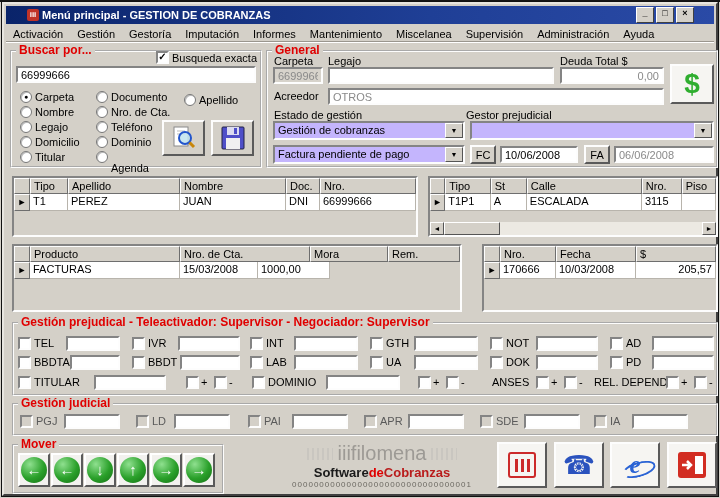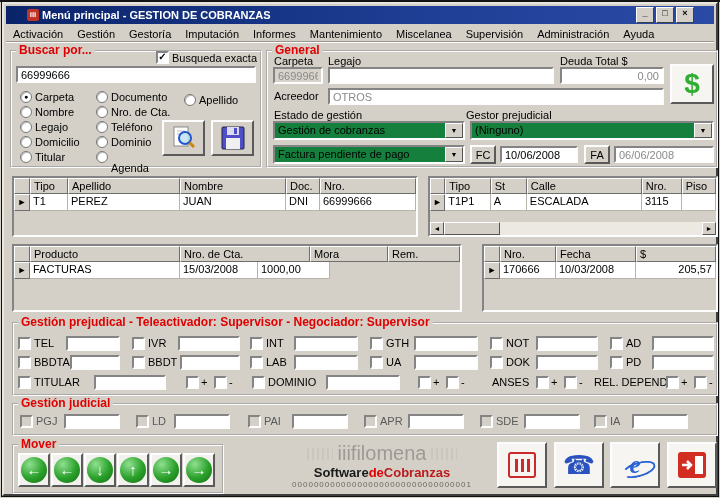--- a/index.html
+++ b/index.html
@@ -39,21 +39,21 @@
     text-align:center;color:#000;font-weight:bold;}
   .cb.dis{background:#d4d0c8;}
   .radio{position:absolute;width:12px;height:12px;box-sizing:border-box;background:#fff;border:1px solid #777;
     border-radius:50%;box-shadow:inset 1px 1px 0 #bbb;font-size:7px;line-height:10px;text-align:center;color:#000;}
   
   .btn{position:absolute;box-sizing:border-box;background:#d4d0c8;border:2px solid;
     border-color:#fdfdfd #5a5a5a #5a5a5a #fdfdfd;font-size:11px;text-align:center;
     display:flex;align-items:center;justify-content:center;color:#000;}
   .btnw{background:#f6f5f2;}
   
-  .combo{position:absolute;box-sizing:border-box;background:#15803d;border:2px solid;
+  .combo{position:absolute;box-sizing:border-box;background:#c4b5fd;border:2px solid;
     border-color:#848484 #fdfdfd #fdfdfd #848484;font-size:11px;color:#000;}
   .combo .val{position:absolute;left:3px;top:1px;white-space:nowrap;overflow:hidden;right:18px;}
   .combo .drop{position:absolute;right:0;top:0;bottom:0;width:16px;background:#d4d0c8;
     border:1px solid;border-color:#fff #555 #555 #fff;font-size:7px;text-align:center;line-height:13px;color:#000;}
   
   .grid{position:absolute;box-sizing:border-box;background:#d4d0c8;border:2px solid;
     border-color:#848484 #fdfdfd #fdfdfd #848484;overflow:hidden;}
   .trow{display:flex;}
   .hcell{box-sizing:border-box;height:16px;background:#d4d0c8;border:1px solid;
     border-color:#fdfdfd #6e6e6e #6e6e6e #fdfdfd;font-size:11px;padding:0 3px;line-height:14px;
@@ -177,21 +177,20 @@
     </div>
   <span class="lbl" style="left:270px;top:86px">Acreedor</span>
   <input class="inp graytxt" style="left: 324px; top: 84px; width: 336px; height: 17px;" readonly="" value="OTROS">
   <span class="lbl" style="left:270px;top:105px">Estado de gestión</span>
   <span class="lbl" style="left:462px;top:105px">Gestor prejudicial</span>
   <div class="combo" style="left:269px;top:117px;width:192px;height:19px">
     <span class="val">Gestión de cobranzas</span>
     <span class="drop">▼</span>
   </div>
   <div class="combo" style="left:466px;top:117px;width:244px;height:19px">
-    <span class="val">(Ninguno)</span>
     <span class="drop">▼</span>
   </div>
   <div class="combo" style="left:269px;top:141px;width:192px;height:19px">
     <span class="val">Factura pendiente de pago</span>
     <span class="drop">▼</span>
   </div>
   <div class="btn" style="left:466px;top:141px;width:26px;height:19px">FC</div>
   <input class="inp" style="left: 496px; top: 142px; width: 78px; height: 17px;" readonly="" value="10/06/2008">
   <div class="btn" style="left:580px;top:141px;width:26px;height:19px">FA</div>
   <input class="inp graytxt" style="left: 610px; top: 142px; width: 100px; height: 17px;" readonly="" value="06/06/2008">

